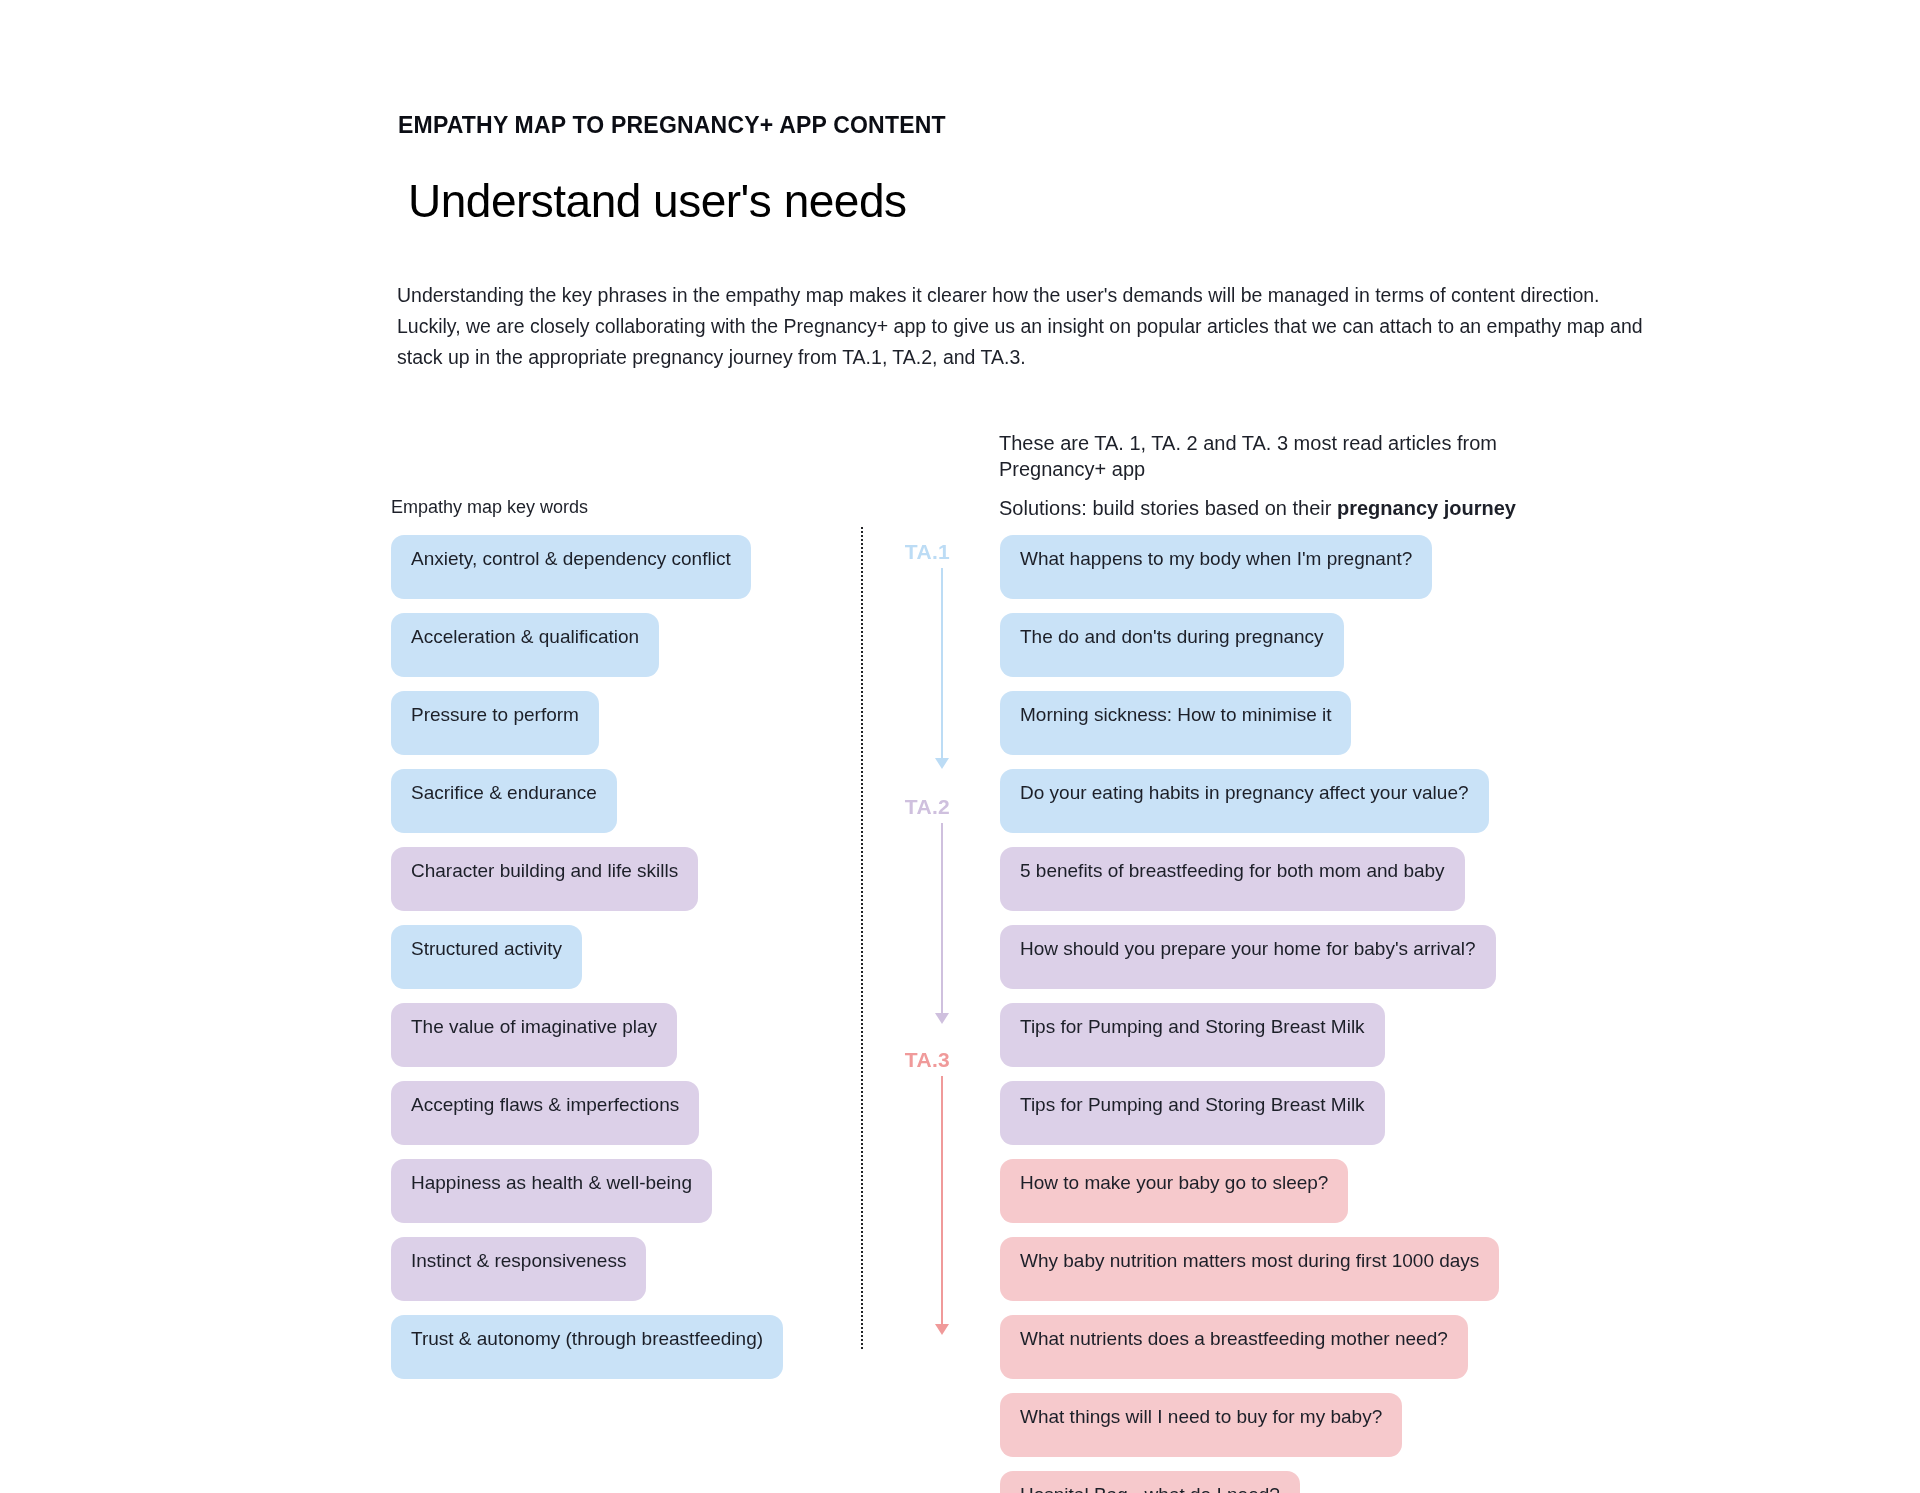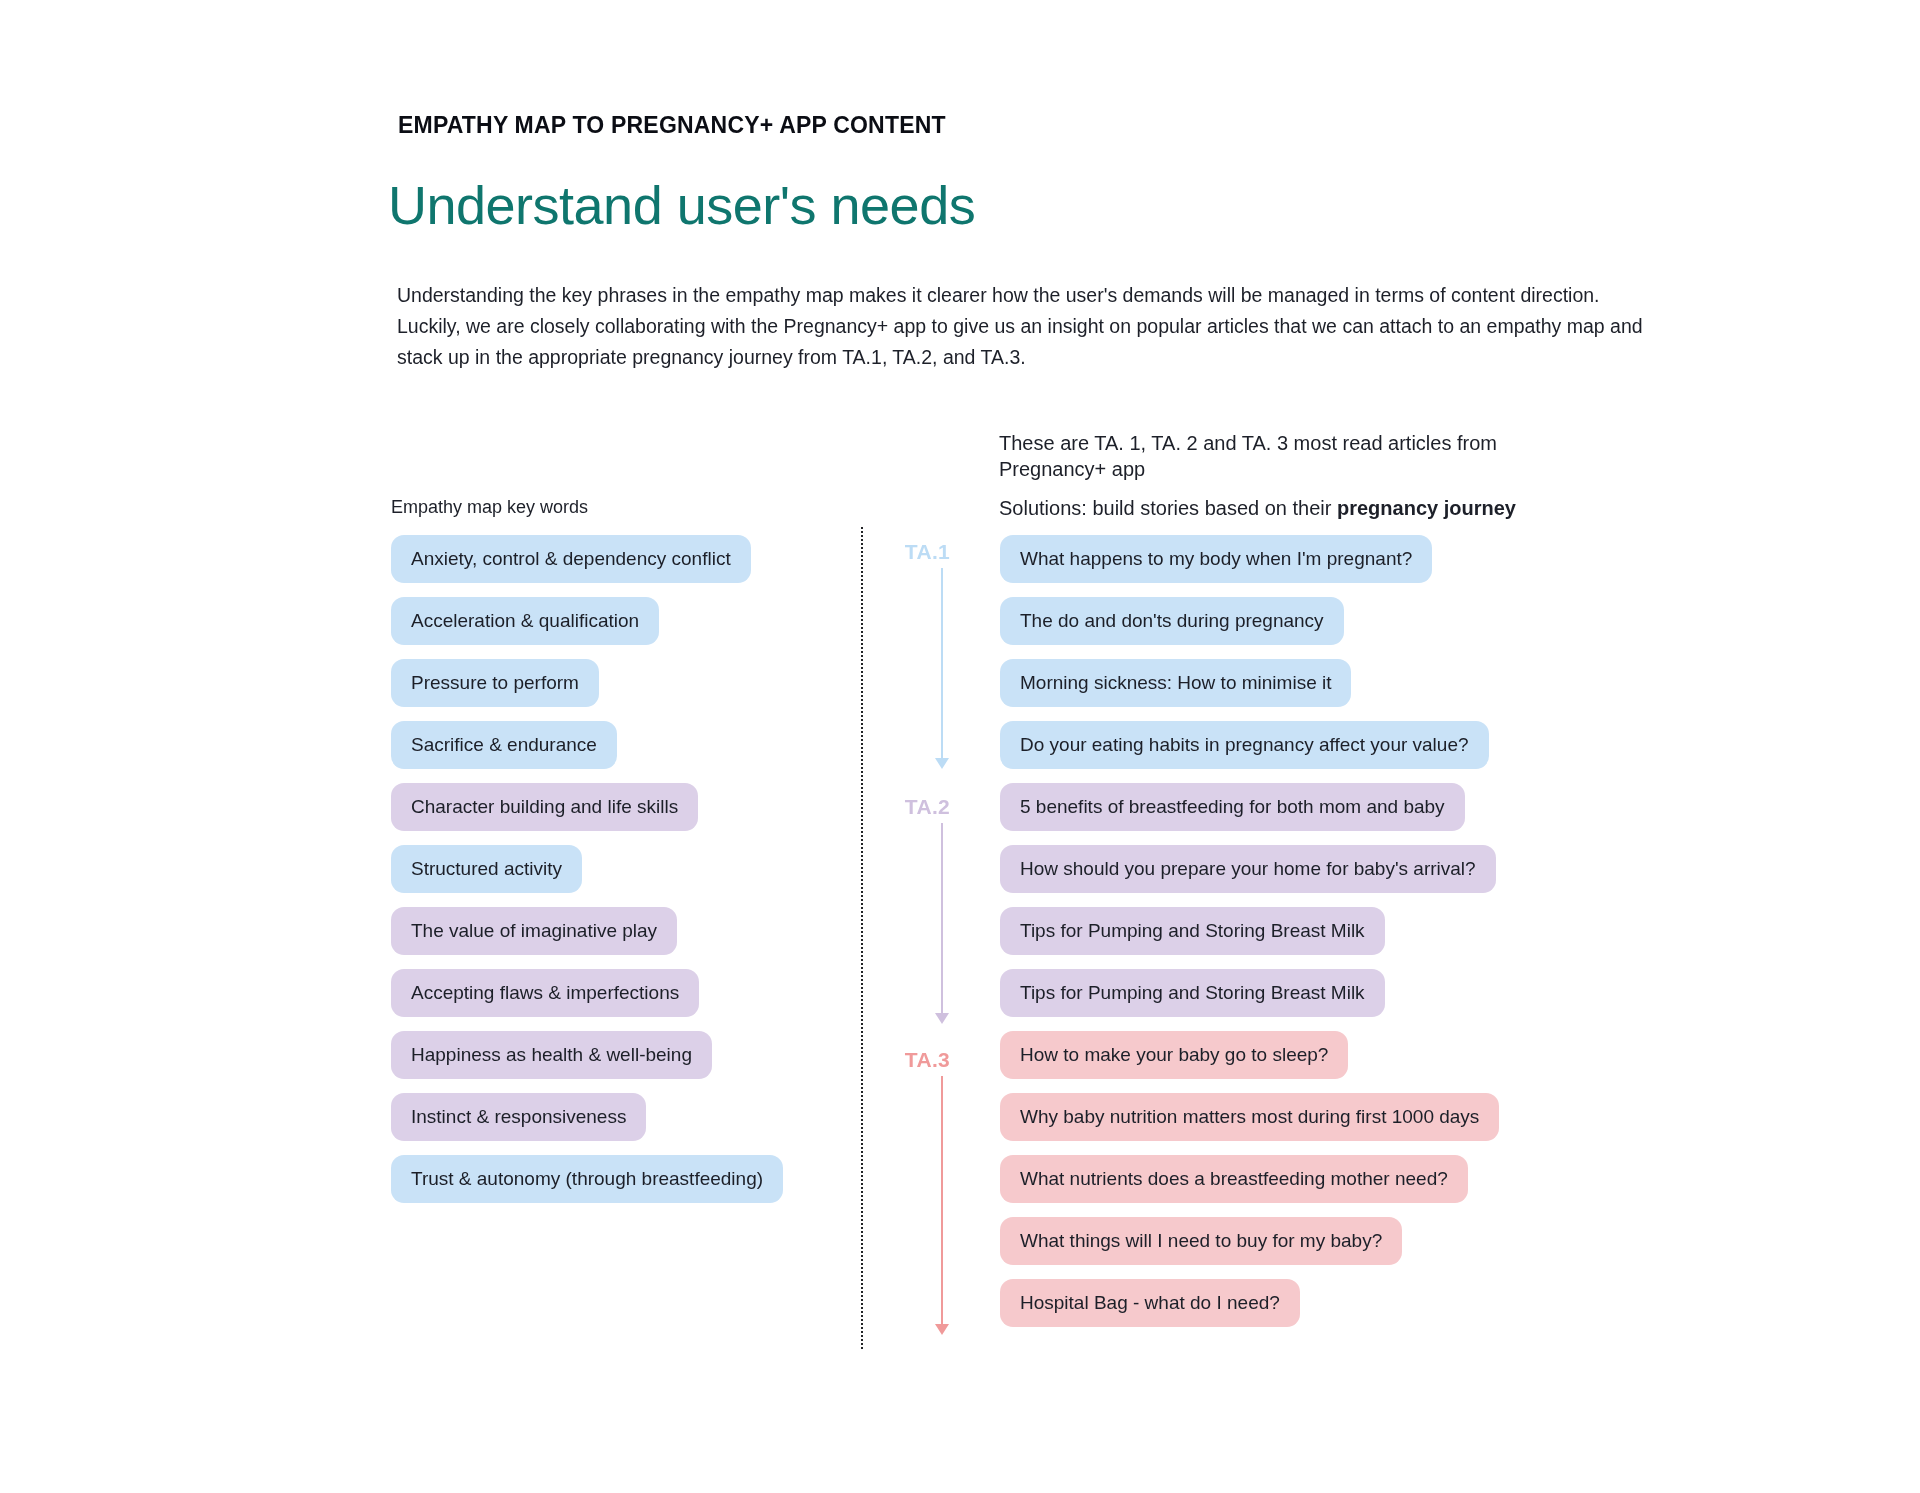--- a/index.html
+++ b/index.html
@@ -28,26 +28,26 @@
     top: 112px;
     font-size: 23px;
     font-weight: 700;
     letter-spacing: 0.2px;
     color: #0b0d14;
     white-space: nowrap;
   }
 
   .headline {
     position: absolute;
-    left: 388px;
+    left: 408px;
     top: 174px;
-    font-size: 54px;
+    font-size: 46px;
     font-weight: 400;
     letter-spacing: -0.5px;
-    color: #0f766e;
+    color: #000000;
     white-space: nowrap;
   }
 
   .intro {
     position: absolute;
     left: 397px;
     top: 280px;
     width: 1255px;
     font-size: 19.5px;
     line-height: 31px;
@@ -98,21 +98,21 @@
   .col-left {
     position: absolute;
     left: 391px;
     top: 535px;
     width: 420px;
   }
 
   .pill {
     display: inline-block;
     border-radius: 13px;
-    padding: 11px 20px 12px 20px;
+    padding: 11px 20px 28px 20px;
     font-size: 19px;
     line-height: 25px;
     color: #1c1f28;
     white-space: nowrap;
   }
 
   .row-left { margin-bottom: 14px; }
 
   .c-blue   { background: #c9e2f7; }
   .c-purple { background: #dcd0e8; }

